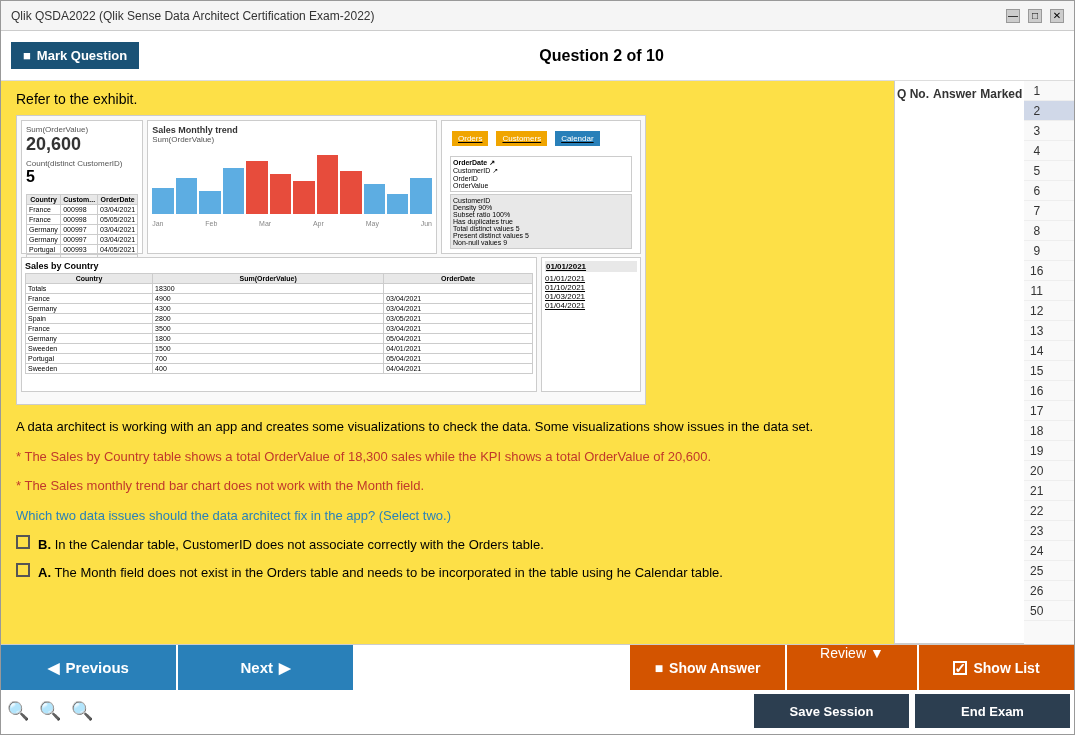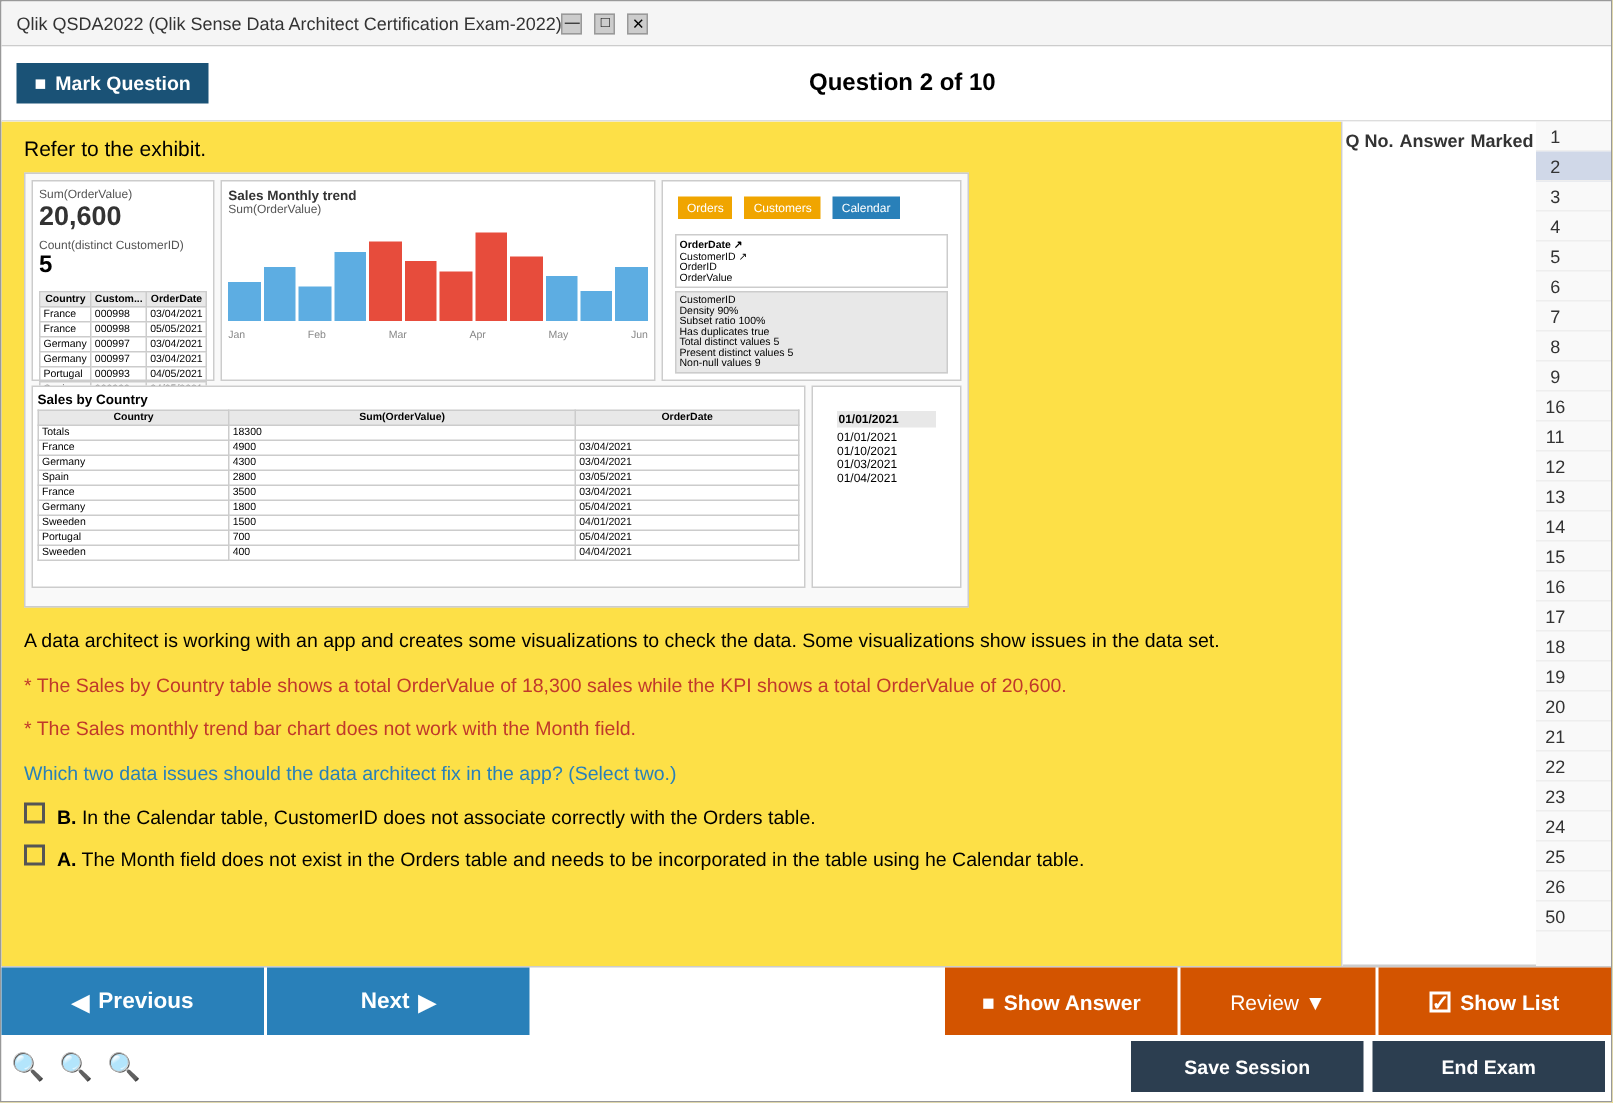--- a/index.html
+++ b/index.html
@@ -1,20 +1,20 @@
 <!DOCTYPE html>
 <html><head>
   <meta charset="utf-8">
   <style>
     * { box-sizing: border-box; margin: 0; padding: 0; }
     body { font-family: Arial, sans-serif; font-size: 13px; background: #f0f0f0; width: 1075px; height: 735px; overflow: hidden; }
 
     .window { width: 1075px; height: 735px; background: #fff; border: 1px solid #999; display: flex; flex-direction: column; }
 
-    .title-bar { background: #f5f5f5; border-bottom: 1px solid #ccc; padding: 5px 10px; display: flex; align-items: center; height: 30px; }
+    .title-bar { background: #f5f5f5; border-bottom: 1px solid #ccc; padding: 5px 10px; display: flex; align-items: center; justify-content: space-between; height: 30px; }
     .title-text { font-size: 12px; color: #333; }
     .title-controls { display: flex; gap: 8px; }
     .title-control { width: 14px; height: 14px; background: #ccc; border: 1px solid #999; display: flex; align-items: center; justify-content: center; font-size: 10px; cursor: pointer; }
 
     .toolbar { background: #fff; border-bottom: 1px solid #ddd; padding: 8px 10px; display: flex; align-items: center; height: 50px; }
     .mark-question-btn { background: #1a5276; color: #fff; border: none; padding: 6px 12px; font-size: 13px; font-weight: bold; cursor: pointer; display: flex; align-items: center; gap: 6px; }
     .question-title { flex: 1; text-align: center; font-size: 16px; font-weight: bold; color: #000; }
 
     .main-content { display: flex; flex: 1; overflow: hidden; }
 
@@ -53,21 +53,21 @@
     .sidebar-num { width: 40px; text-align: center; font-size: 12px; color: #333; }
     .sidebar-ans { flex: 1; text-align: center; font-size: 11px; color: #333; }
     .sidebar-mark { width: 40px; text-align: center; font-size: 11px; color: #333; }
 
     .bottom-bar { background: #fff; border-top: 1px solid #ccc; height: 90px; display: flex; flex-direction: column; }
     .bottom-btn-row { display: flex; height: 45px; }
     .btn-prev { background: #2980b9; color: #fff; border: none; flex: 0 0 175px; font-size: 15px; font-weight: bold; cursor: pointer; display: flex; align-items: center; justify-content: center; gap: 6px; }
     .btn-next { background: #2980b9; color: #fff; border: none; flex: 0 0 175px; font-size: 15px; font-weight: bold; cursor: pointer; display: flex; align-items: center; justify-content: center; gap: 6px; margin-left: 2px; }
     .btn-spacer { flex: 1; }
     .btn-show-answer { background: #d35400; color: #fff; border: none; flex: 0 0 155px; font-size: 14px; font-weight: bold; cursor: pointer; display: flex; align-items: center; justify-content: center; gap: 6px; }
-    .btn-review { background: #d35400; color: #fff; border: none; flex: 0 0 130px; font-size: 14px; cursor: pointer; display: flex; align-items: center; justify-content: center; gap: 4px; margin-left: 2px; }
+    .btn-review { background: #d35400; color: #fff; border: none; flex: 0 0 130px; font-size: 14px; cursor: pointer; display: flex; justify-content: center; gap: 4px; margin-left: 2px; }
     .btn-show-list { background: #d35400; color: #fff; border: none; flex: 0 0 155px; font-size: 14px; font-weight: bold; cursor: pointer; display: flex; align-items: center; justify-content: center; gap: 6px; margin-left: 2px; }
 
     .bottom-action-row { display: flex; height: 42px; padding: 4px; gap: 4px; }
     .zoom-controls { display: flex; align-items: center; gap: 4px; flex: 1; }
     .zoom-btn { width: 28px; height: 28px; background: none; border: none; font-size: 18px; cursor: pointer; color: #333; }
     .btn-save-session { background: #2c3e50; color: #fff; border: none; flex: 0 0 155px; font-size: 13px; font-weight: bold; cursor: pointer; margin-left: auto; }
     .btn-end-exam { background: #2c3e50; color: #fff; border: none; flex: 0 0 155px; font-size: 13px; font-weight: bold; cursor: pointer; margin-left: 2px; }
 
     .checkbox-sq { width: 14px; height: 14px; border: 2px solid #555; display: inline-block; flex-shrink: 0; }
   </style>
@@ -185,21 +185,21 @@
                     <span>Feb</span>
                     <span>Mar</span>
                     <span>Apr</span>
                     <span>May</span>
                     <span>Jun</span>
                 </div>
               </div>
             </div>
 
             <div class="data-model-box">
-              <div style="display:flex;gap:4px;flex-wrap:wrap;padding:4px;">
+              <div style="display:flex;gap:4px;flex-wrap:wrap;padding:4px;text-decoration:underline;">
                 <div style="background:#f0a500;color:#fff;padding:3px 6px;font-size:8px;margin:2px;">Orders</div>
                 <div style="background:#f0a500;color:#fff;padding:3px 6px;font-size:8px;margin:2px;">Customers</div>
                 <div style="background:#2980b9;color:#fff;padding:3px 6px;font-size:8px;margin:2px;">Calendar</div>
               </div>
               <div style="font-size:7px;padding:4px;">
                 <div style="background:#fff;border:1px solid #ccc;padding:2px;margin-bottom:2px;">
                   <div style="font-weight:bold;">OrderDate ↗</div>
                   <div>CustomerID ↗</div>
                   <div>OrderID</div>
                   <div>OrderValue</div>
@@ -271,21 +271,21 @@
                     </tr>
                   <tr>
                       <td>Sweeden</td>
                       <td>400</td>
                       <td>04/04/2021</td>
                     </tr>
                 </tbody>
               </table>
             </div>
 
-            <div style="flex:0 0 100px;background:#fff;border:1px solid #ccc;padding:16px;font-size:8px;">
+            <div style="flex:0 0 100px;background:#fff;border:1px solid #ccc;padding:3px;font-size:8px;text-decoration:underline;">
               <div style="background:#e8e8e8;padding:1px;font-weight:bold;margin-bottom:2px;">01/01/2021</div>
               <div>01/01/2021</div>
               <div>01/10/2021</div>
               <div>01/03/2021</div>
               <div>01/04/2021</div>
             </div>
           </div>
         </div>
       </div>
 

